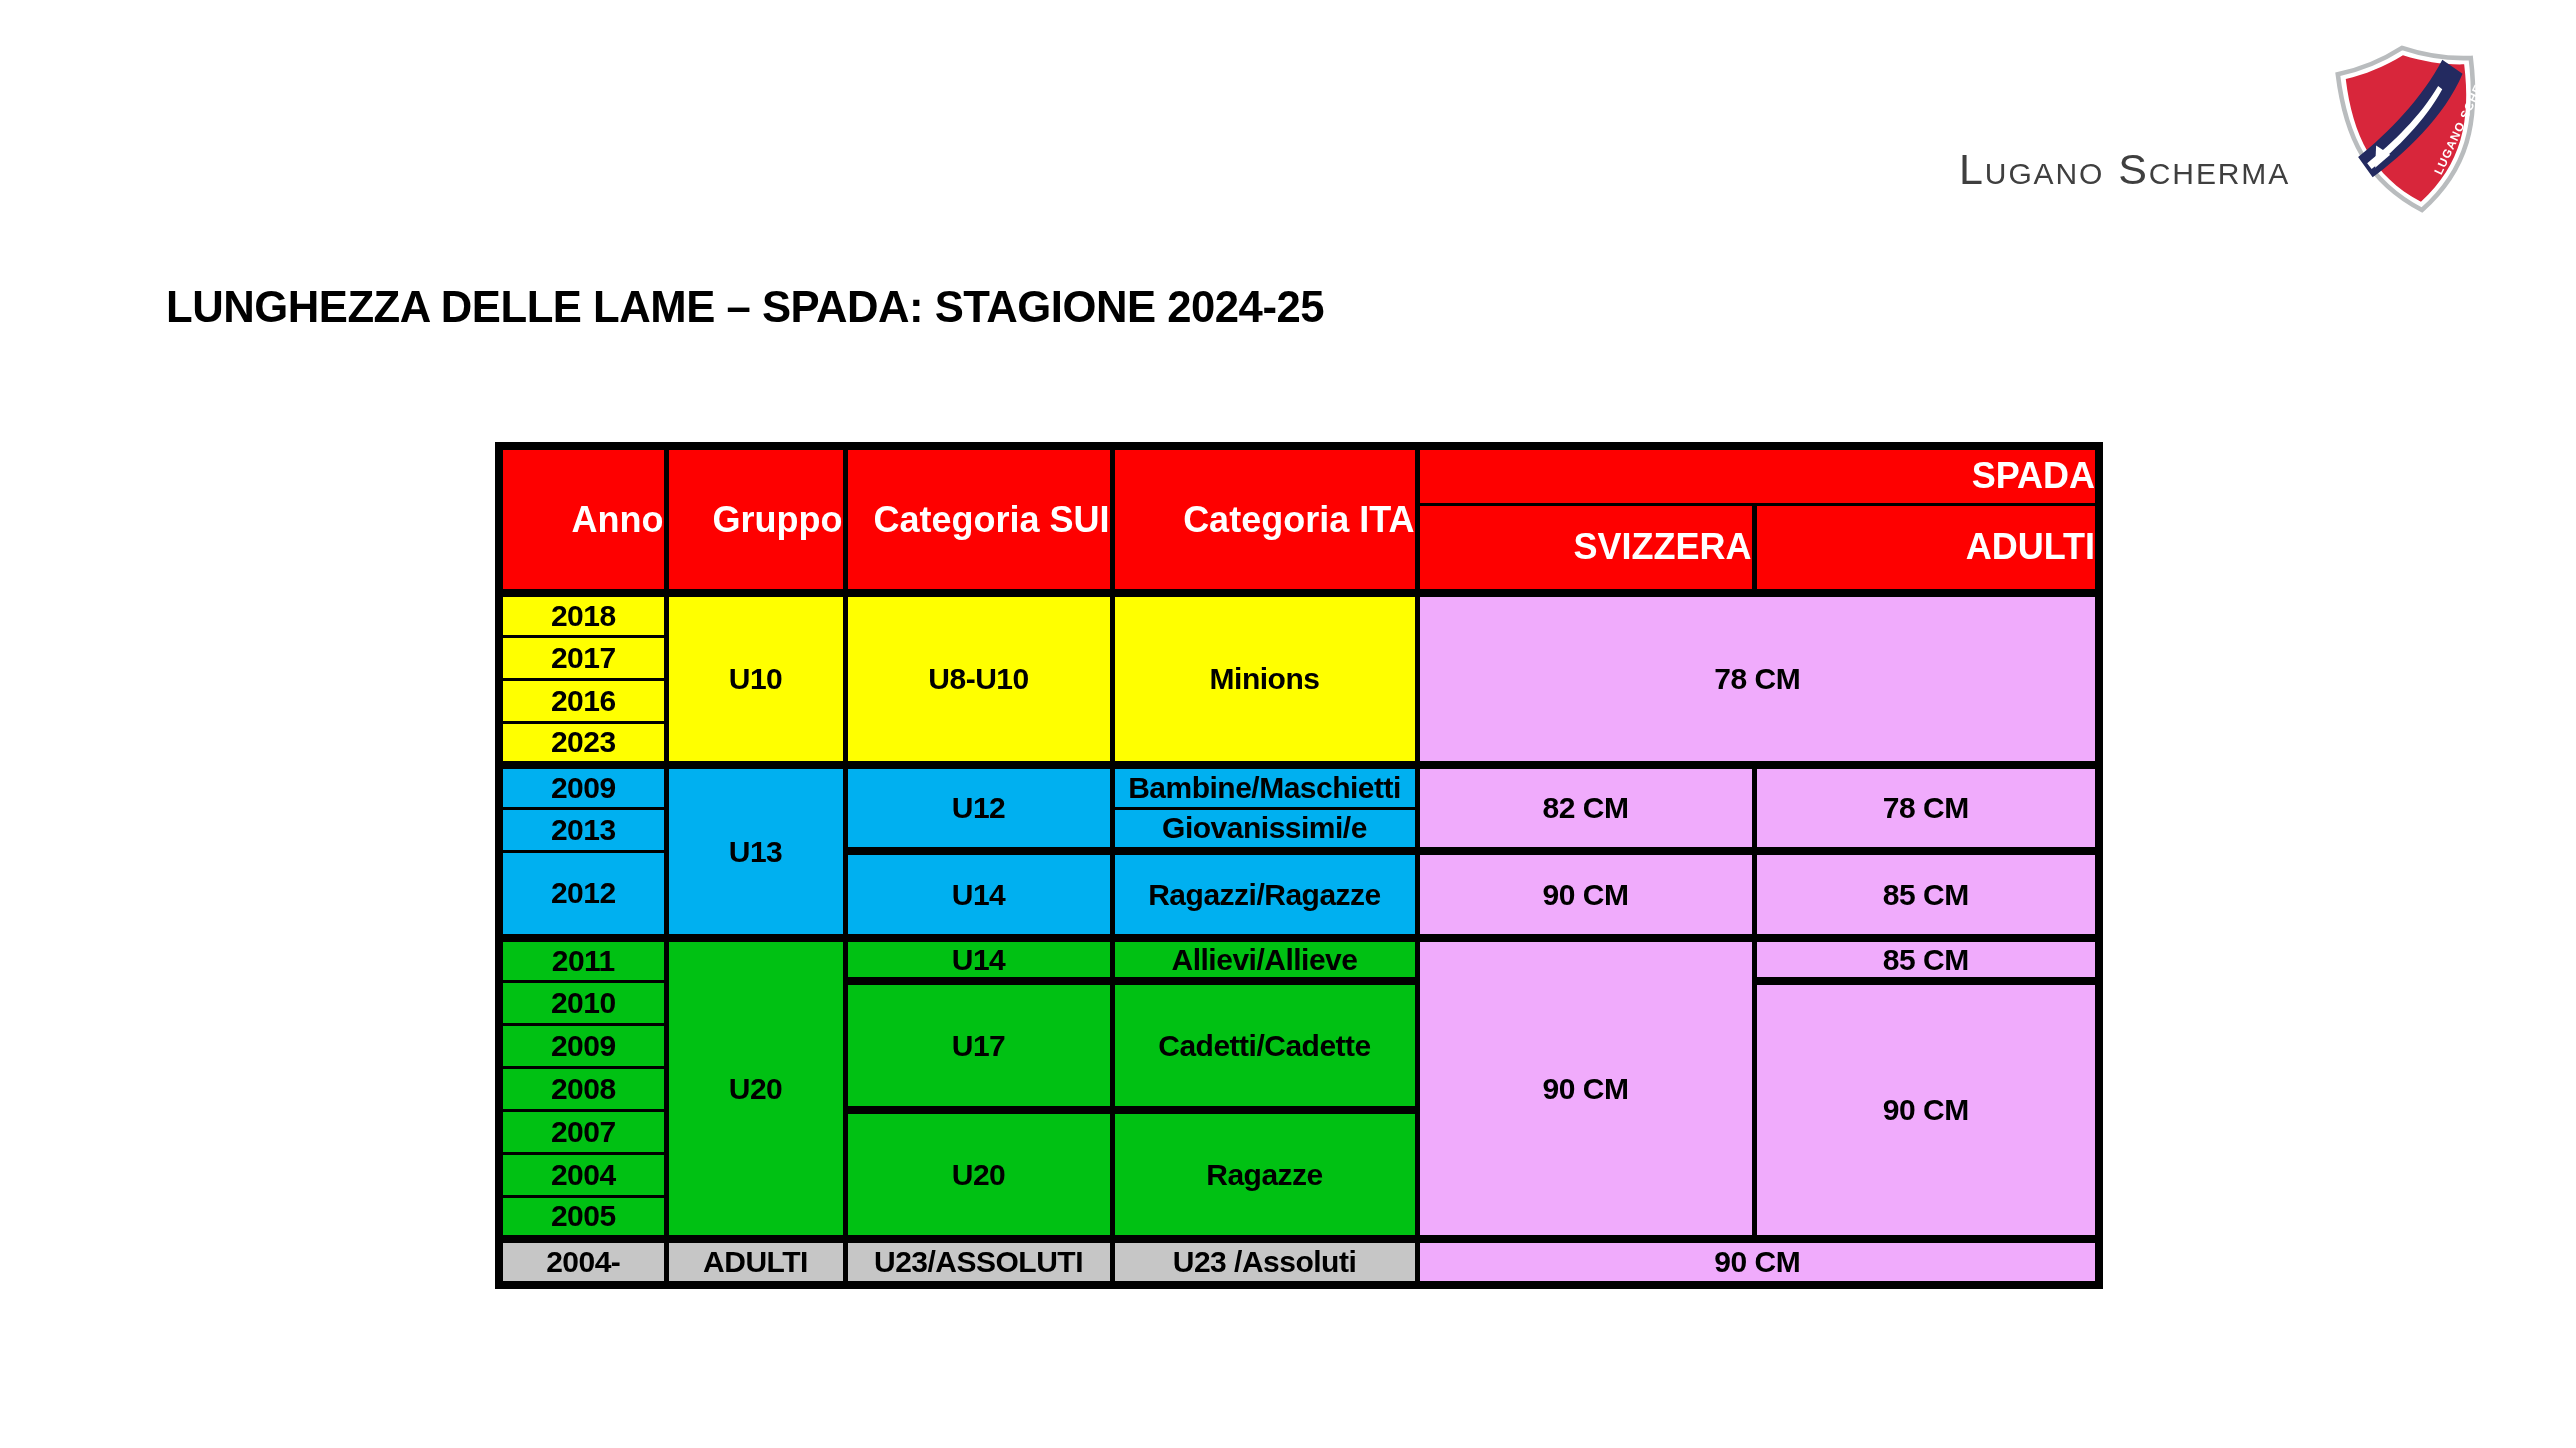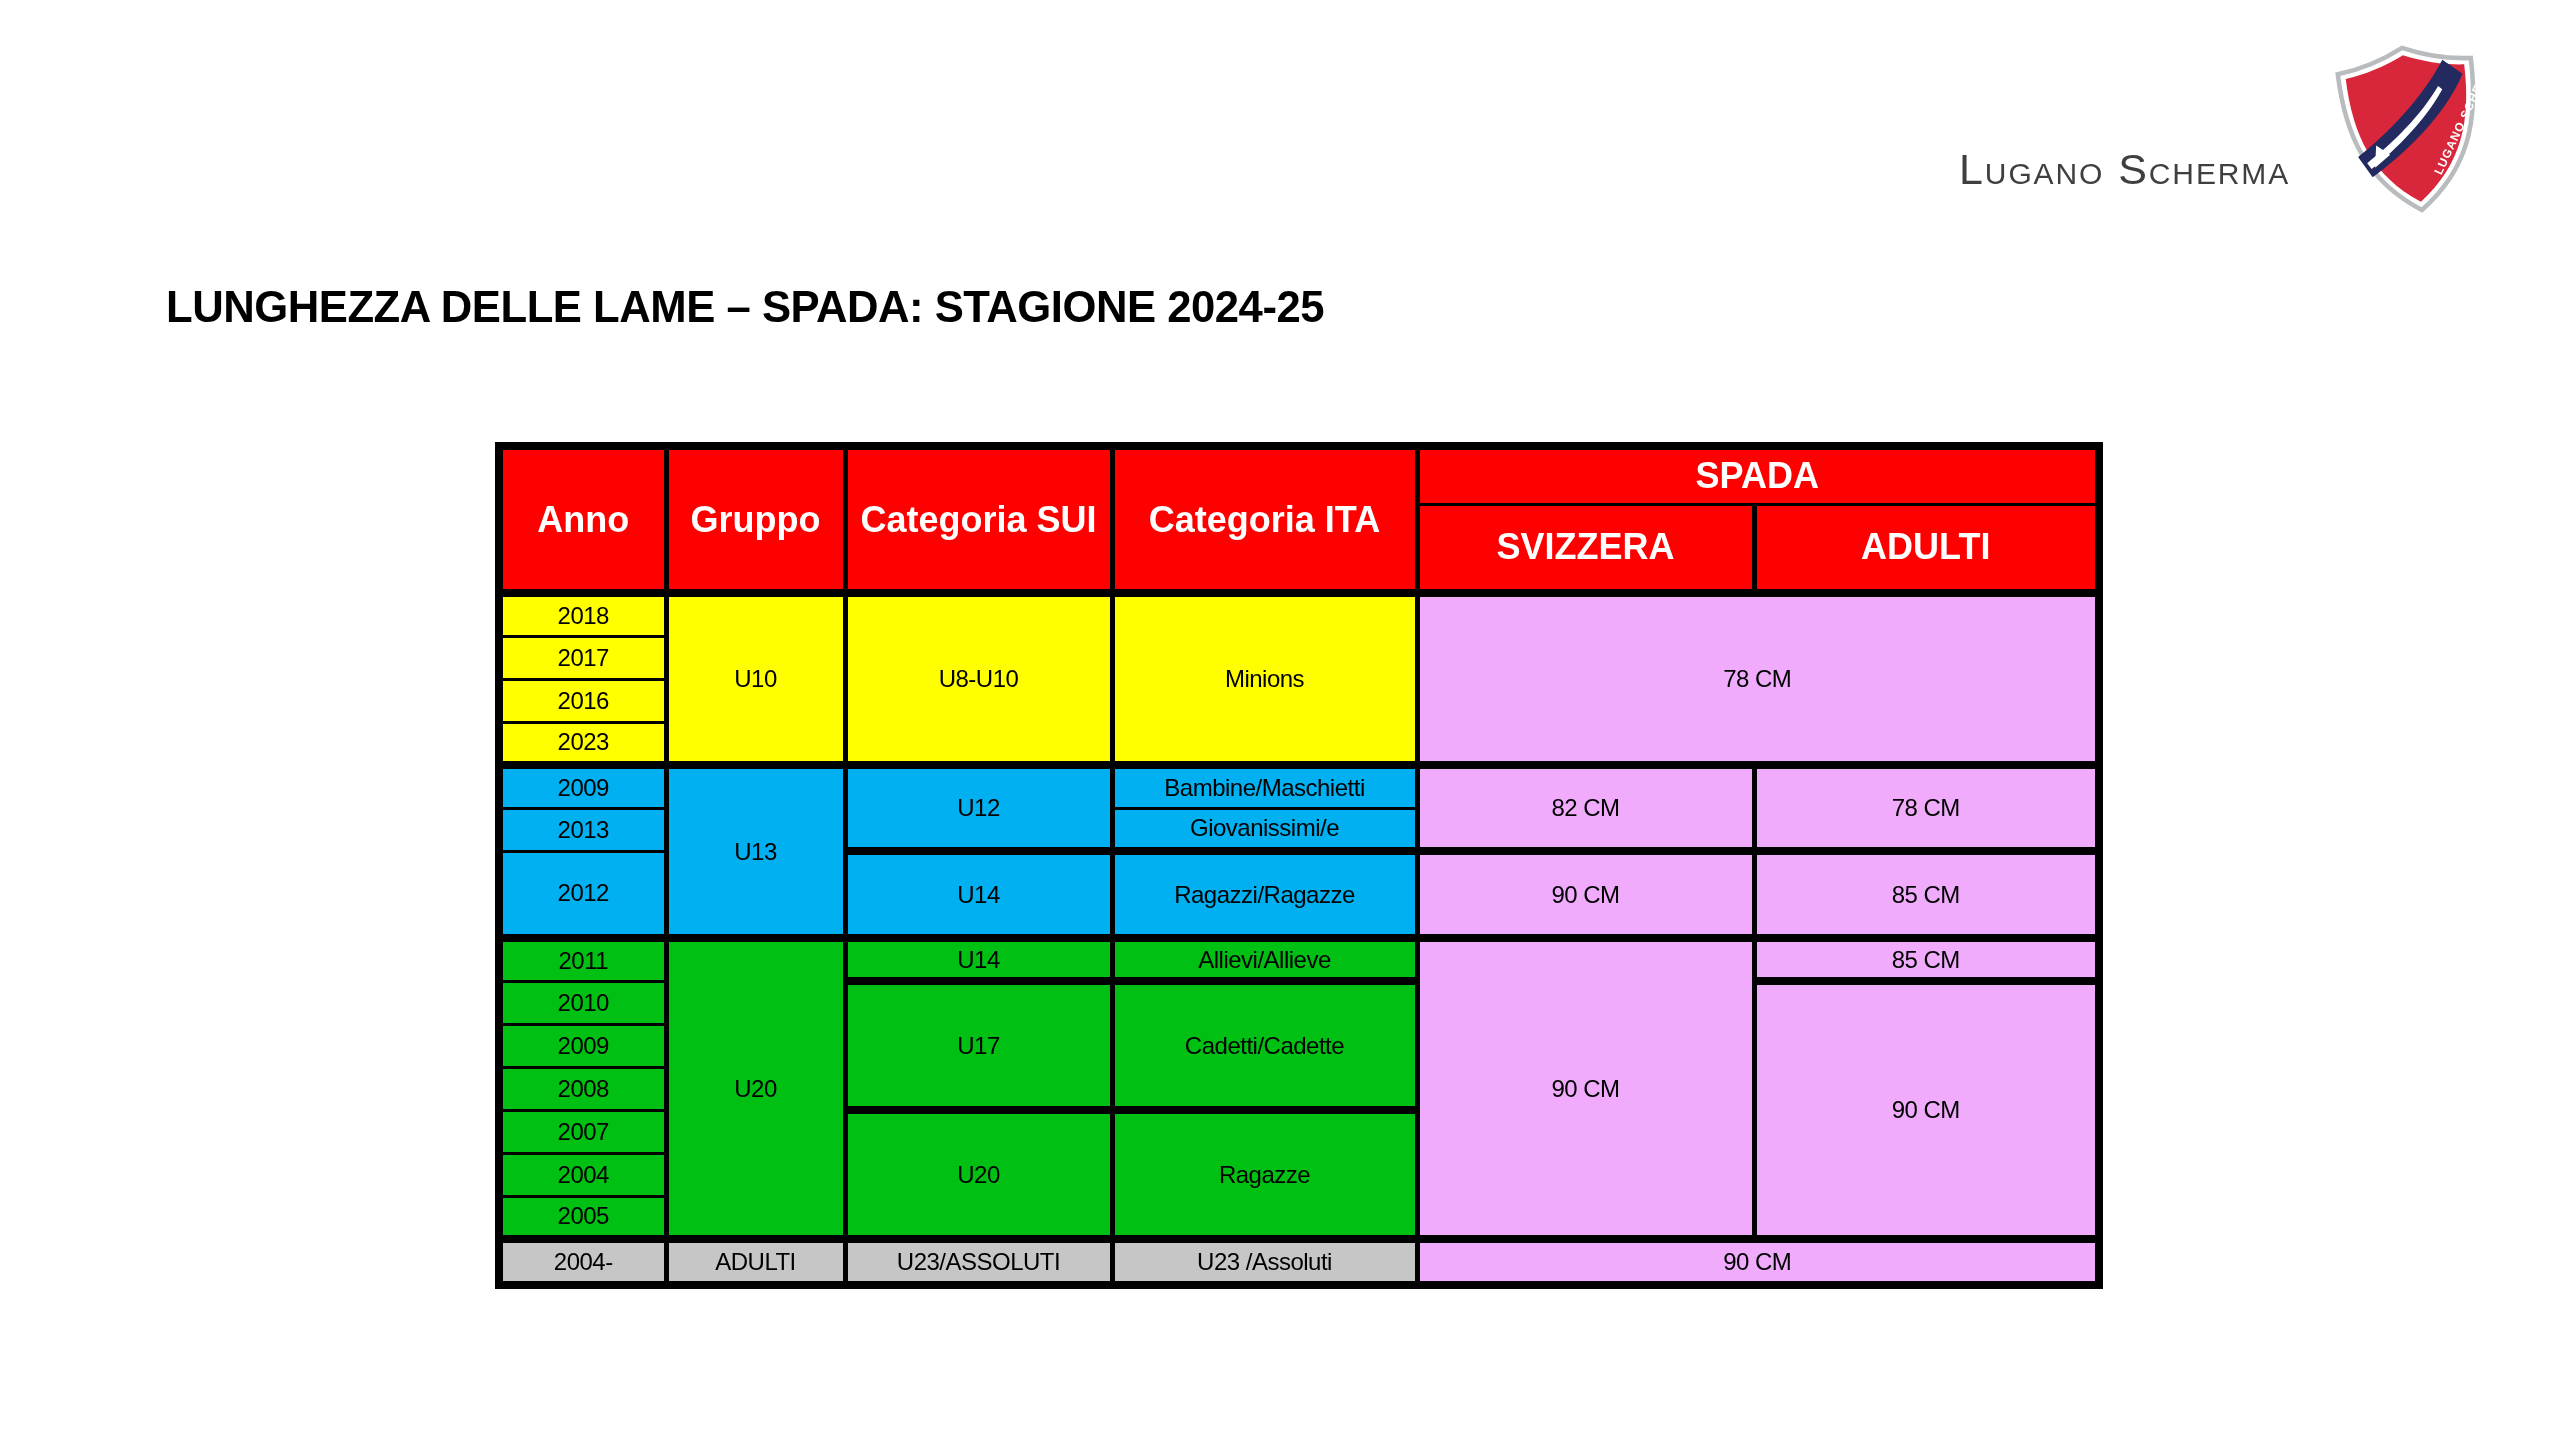--- a/index.html
+++ b/index.html
@@ -37,26 +37,26 @@
   table.blades{
     position:absolute;left:495px;top:442px;
     border-collapse:collapse;table-layout:fixed;
     border:8.7px solid var(--c-border,#000);
   }
   table.blades td, table.blades th{
     border:3.9px solid var(--c-border,#000);
     border-left-width:5.8px;border-right-width:5.8px;
     padding:0;text-align:center;vertical-align:middle;
     overflow:hidden;letter-spacing:-0.5px;
-    font-size:24px;font-weight:normal;
+    font-size:30px;font-weight:bold;
   }
   table.blades th{
     background:var(--c-red,#fe0000);
     color:var(--c-header_text,#fff);
-    font-size:36px;font-weight:bold;letter-spacing:0;
+    font-size:36px;font-weight:bold;letter-spacing:0;text-align:right;
   }
   .bt{border-top-width:8.7px !important;}
   .bb{border-bottom-width:8.7px !important;}
   .c-yellow{background:var(--c-yellow,#ffff00);}
   .c-blue{background:var(--c-blue,#00b0f0);}
   .c-green{background:var(--c-green,#00c113);}
   .c-gray{background:var(--c-gray,#c6c6c6);}
   .c-white{background:#f0abfc;}
   tr.hr1{height:58px;}
   tr.hr2{height:89px;}

